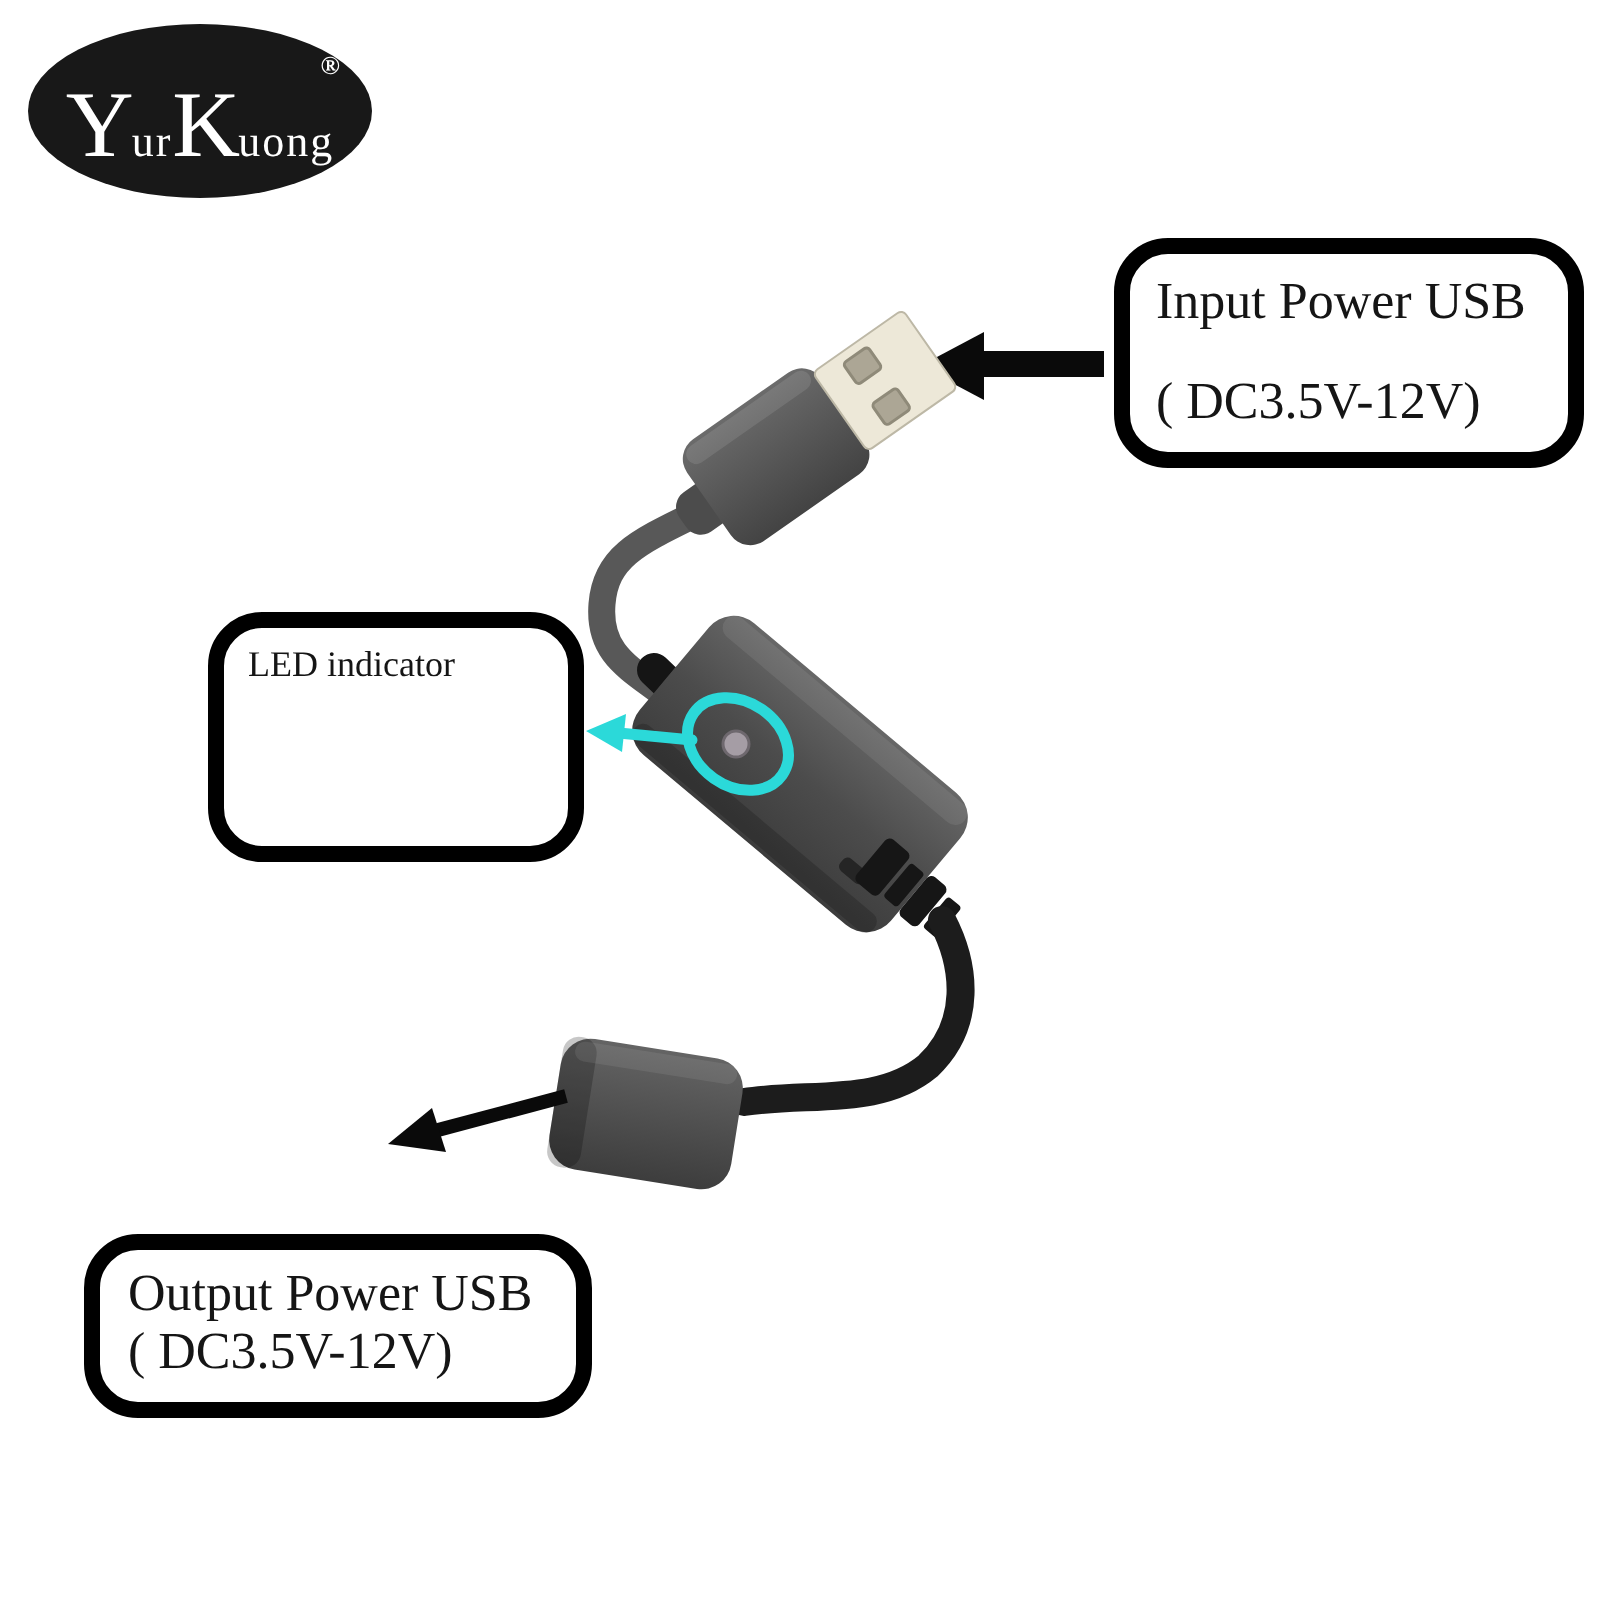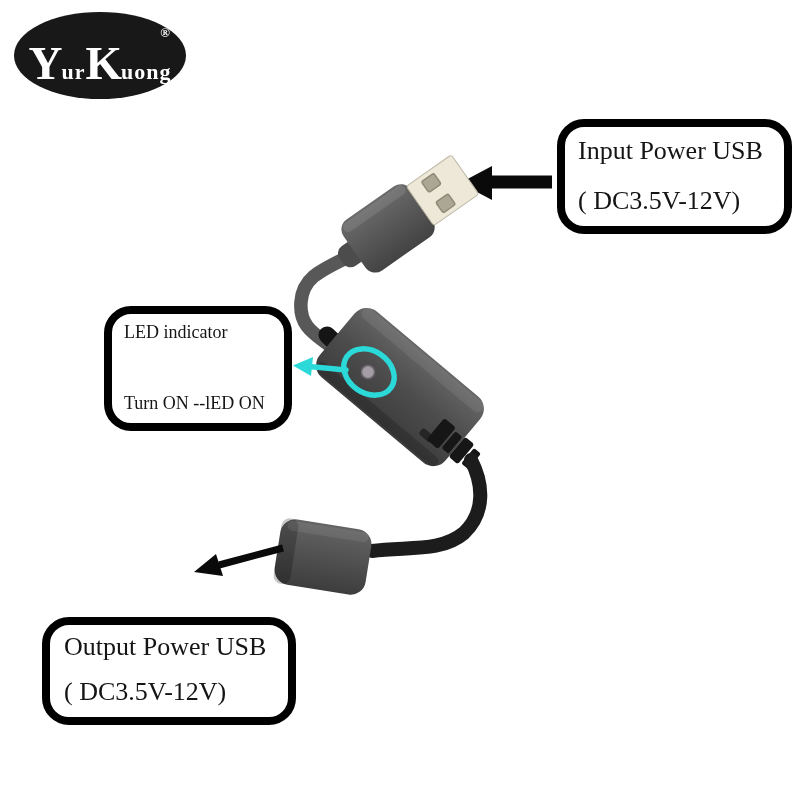--- a/index.html
+++ b/index.html
@@ -4,32 +4,32 @@
 <style>
   html,body{margin:0;padding:0;}
   body{width:800px;height:800px;background:#ffffff;overflow:hidden;
        font-family:"Liberation Serif", serif;}
   .canvas{position:relative;width:800px;height:800px;background:#ffffff;}
 
   
   .logo{position:absolute;left:14px;top:12px;width:172px;height:87px;
         background:#181818;border-radius:50%;color:#ffffff;}
   .logo-text{position:absolute;left:0;right:0;top:24px;text-align:center;
-             font-weight:bold;white-space:nowrap;}
+             font-weight:normal;white-space:nowrap;}
   .logo-big{font-size:47px;letter-spacing:-1px;}
   .logo-small{font-size:22px;letter-spacing:1px;}
   .logo-reg{position:absolute;right:16px;top:13px;font-size:13px;font-weight:bold;}
 
   
   .box{position:absolute;box-sizing:border-box;border:8px solid #000;
        border-radius:27px;background:#ffffff;color:#151515;
        display:flex;flex-direction:column;justify-content:space-between;}
   .box-input {left:557px;top:119px;width:235px;height:115px;padding:10px 0 10px 13px;font-size:26px;}
   .box-led   {left:104px;top:306px;width:188px;height:125px;padding:9px 6px 9px 12px;font-size:18px;}
-  .box-output{left:42px; top:617px;width:254px;height:108px;padding:8px 6px 10px 14px;font-size:26px;}
+  .box-output{left:42px; top:617px;width:254px;height:92px;padding:8px 6px 10px 14px;font-size:26px;}
   .box .line{white-space:nowrap;line-height:1.1;}
 
   svg.scene{position:absolute;left:0;top:0;}
 </style>
 </head>
 <body>
 
 <div class="canvas">
 
   <div class="logo">
@@ -117,21 +117,20 @@
     </g>
   </svg>
 
   <div class="box box-input">
     <div class="line">Input Power USB</div>
     <div class="line">( DC3.5V-12V)</div>
   </div>
 
   <div class="box box-led">
     <div class="line">LED indicator</div>
-    <div class="line">Turn ON --lED ON</div>
   </div>
 
   <div class="box box-output">
     <div class="line">Output Power USB</div>
     <div class="line">( DC3.5V-12V)</div>
   </div>
 
 </div>
 
 </body></html>

